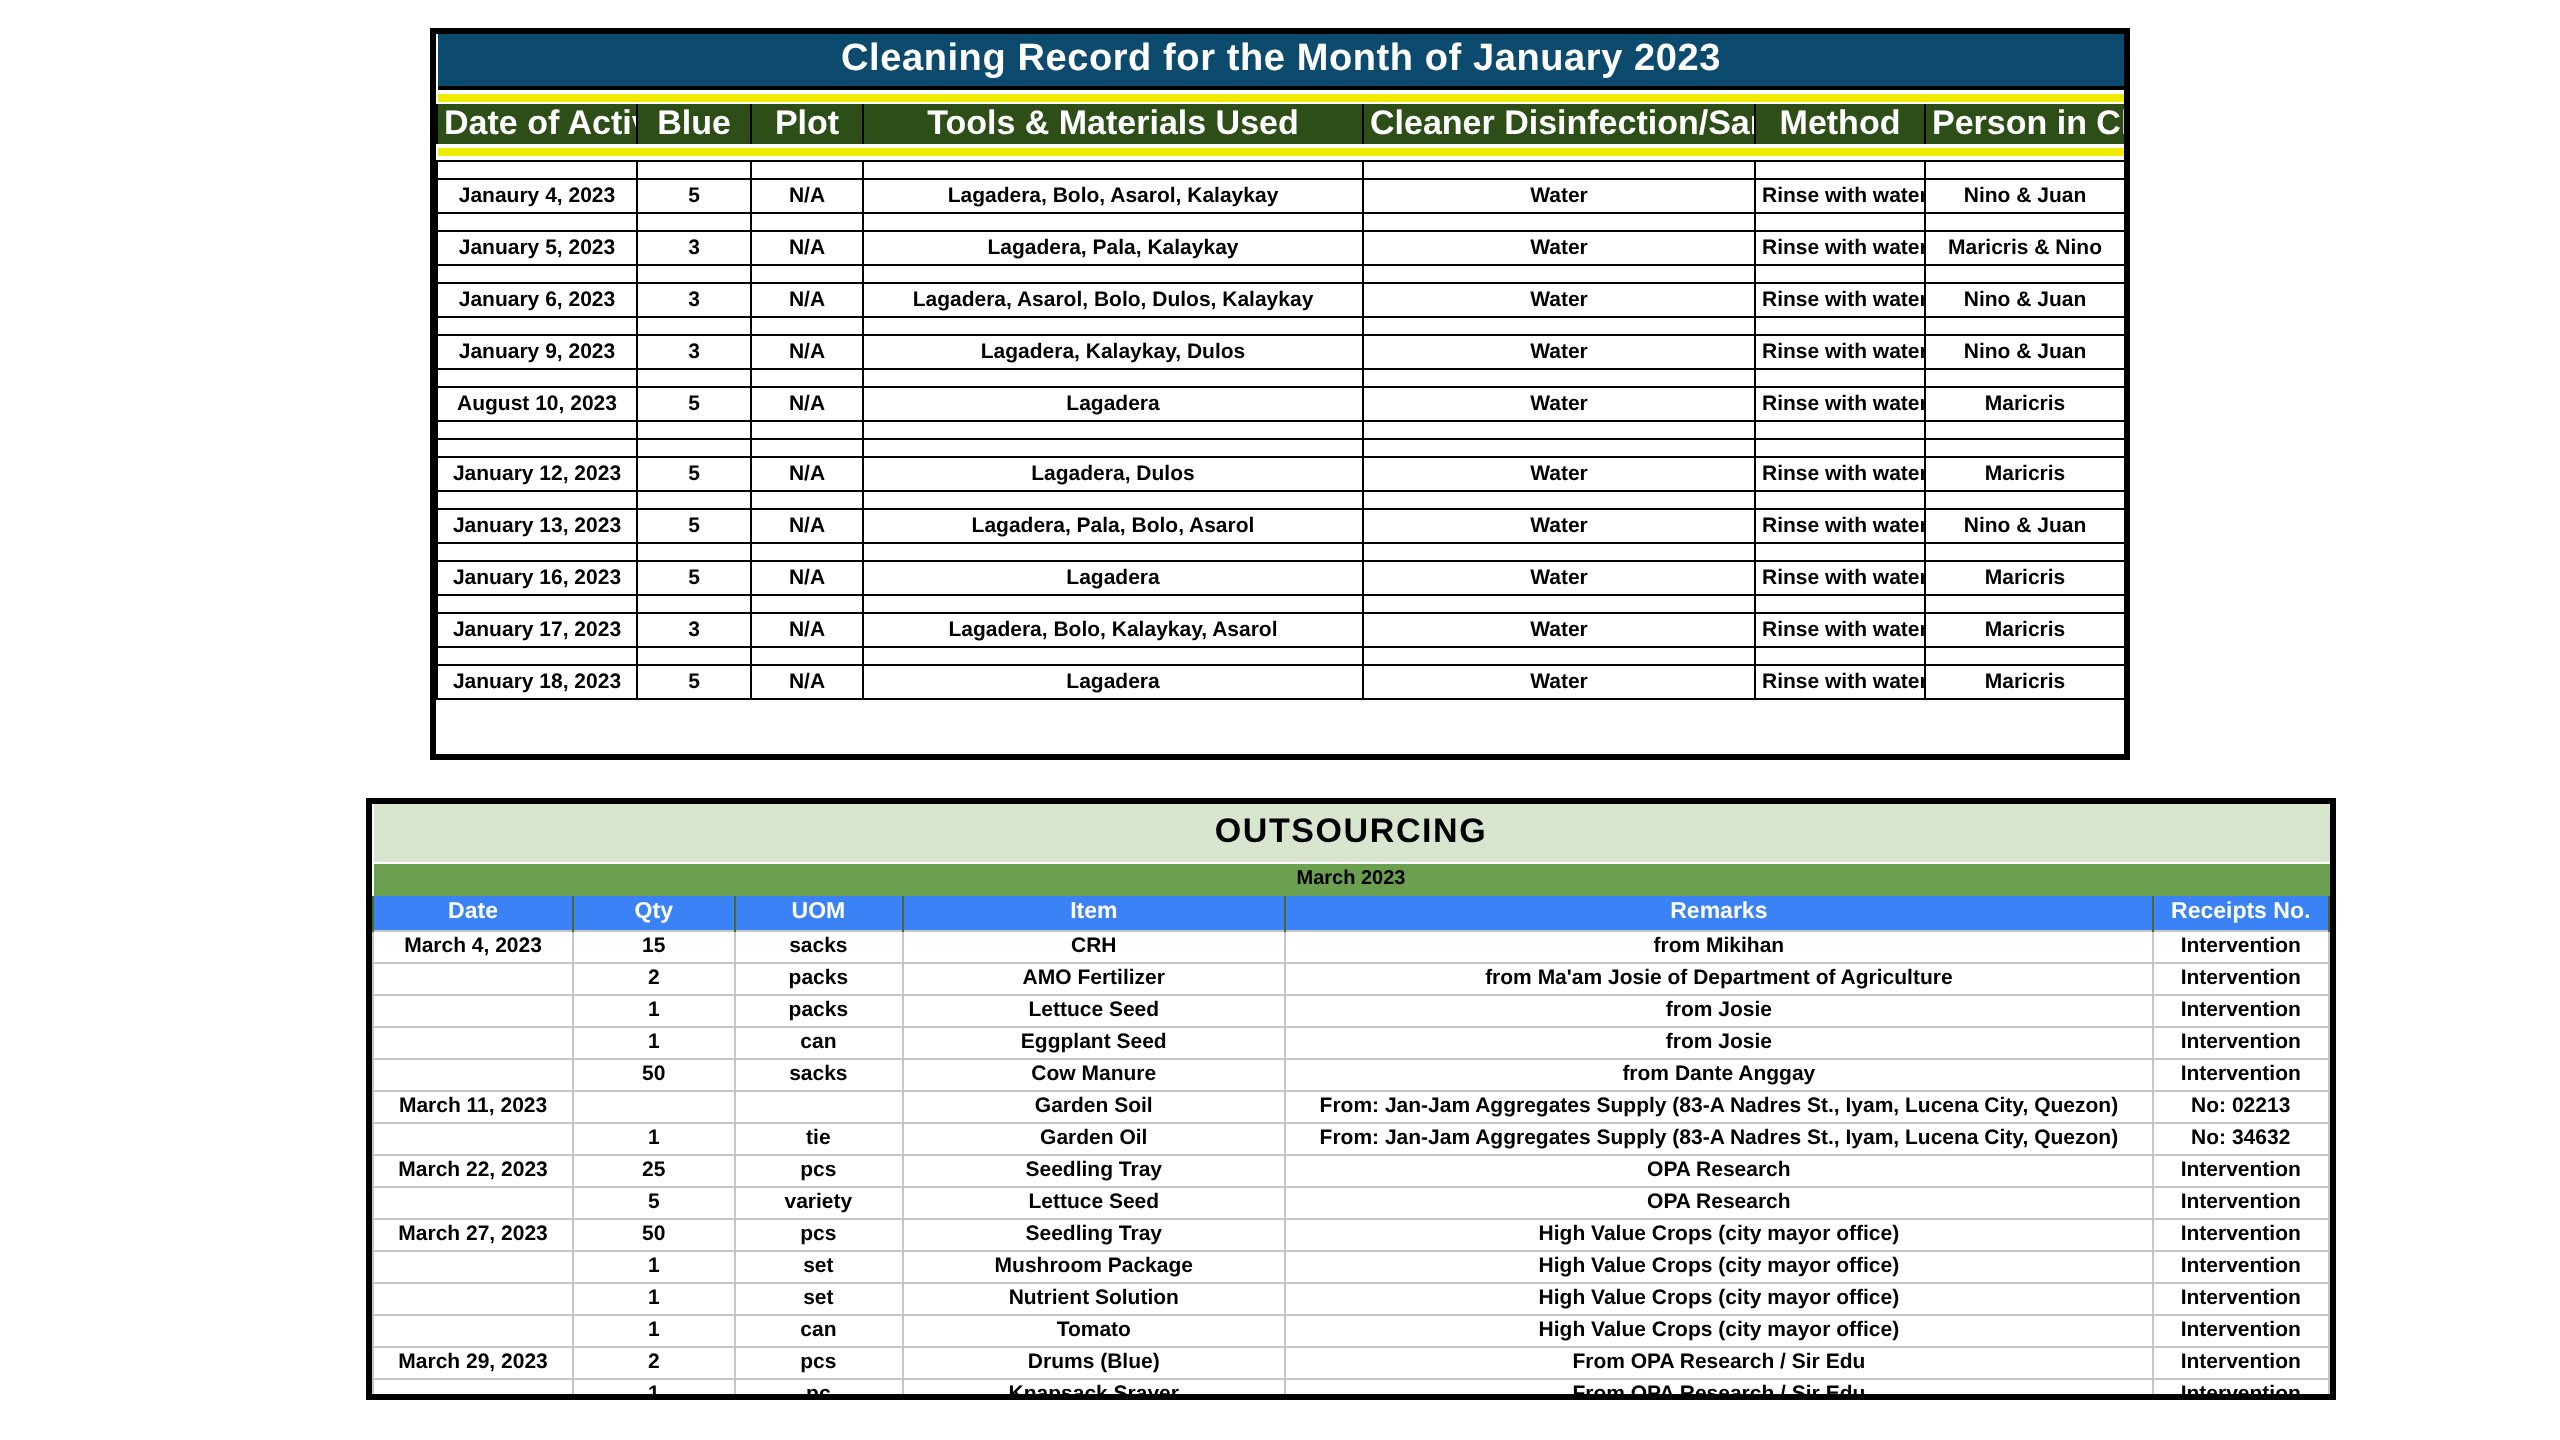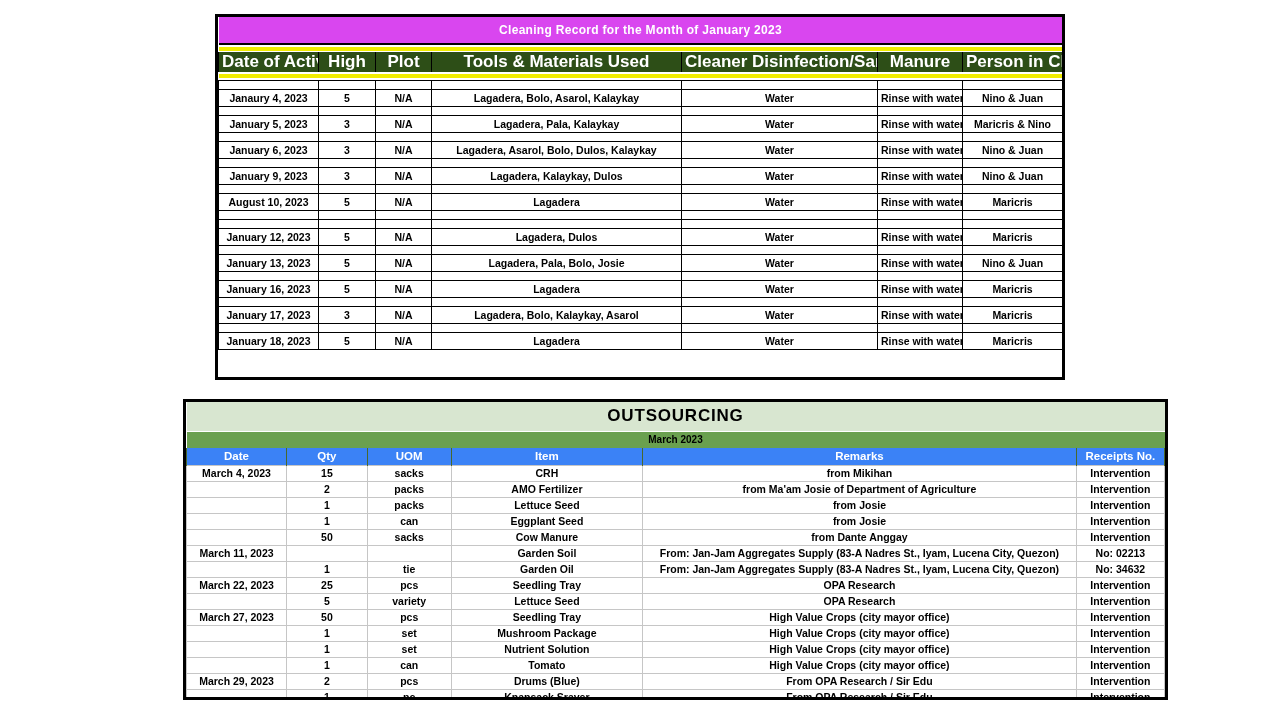--- a/index.html
+++ b/index.html
@@ -26,22 +26,22 @@
     text-align: center;
     vertical-align: middle;
     font-weight: bold;
     white-space: nowrap;
     overflow: hidden;
     box-sizing: border-box;
   }
 
   
   #cleaning-table .title-row td {
-    background: #d946ef; color: #fff;
-    font-size: 12px; height: 27px;
+    background: #0c4a6e; color: #fff;
+    font-size: 19px; height: 27px;
     border-bottom: 2px solid #000;
     letter-spacing: 0.3px;
   }
   #cleaning-table .band td {
     height: 8px; padding: 0;
     background: linear-gradient(to bottom, #ffffff 0px, #ffffff 2px, #f0ec00 2px, #f0ec00 6px, #ffffff 6px, #ffffff 8px);
   }
   #cleaning-table .head td {
     background: #2d4e17; color: #fff;
     font-size: 17px; height: 19px;
@@ -89,25 +89,25 @@
     </colgroup>
     <thead>
       <tr class="title-row">
         <td colspan="7">Cleaning Record for the Month of January 2023</td>
       </tr>
       <tr class="band">
         <td colspan="7"></td>
       </tr>
       <tr class="head">
         <td>Date of Activity</td>
-        <td>High</td>
+        <td>Blue</td>
         <td>Plot</td>
         <td>Tools &amp; Materials Used</td>
         <td>Cleaner Disinfection/Sanitizer</td>
-        <td>Manure</td>
+        <td>Method</td>
         <td>Person in Charge</td>
       </tr>
       <tr class="band">
         <td colspan="7"></td>
       </tr>
     </thead>
     <tbody>
         <tr class="spacer">
           <td></td>
           <td></td>
@@ -231,21 +231,21 @@
           <td></td>
           <td></td>
           <td></td>
           <td></td>
           <td></td>
         </tr>
         <tr>
           <td>January 13, 2023</td>
           <td>5</td>
           <td>N/A</td>
-          <td>Lagadera, Pala, Bolo, Josie</td>
+          <td>Lagadera, Pala, Bolo, Asarol</td>
           <td>Water</td>
           <td>Rinse with water</td>
           <td>Nino &amp; Juan</td>
         </tr>
         <tr class="spacer">
           <td></td>
           <td></td>
           <td></td>
           <td></td>
           <td></td>

